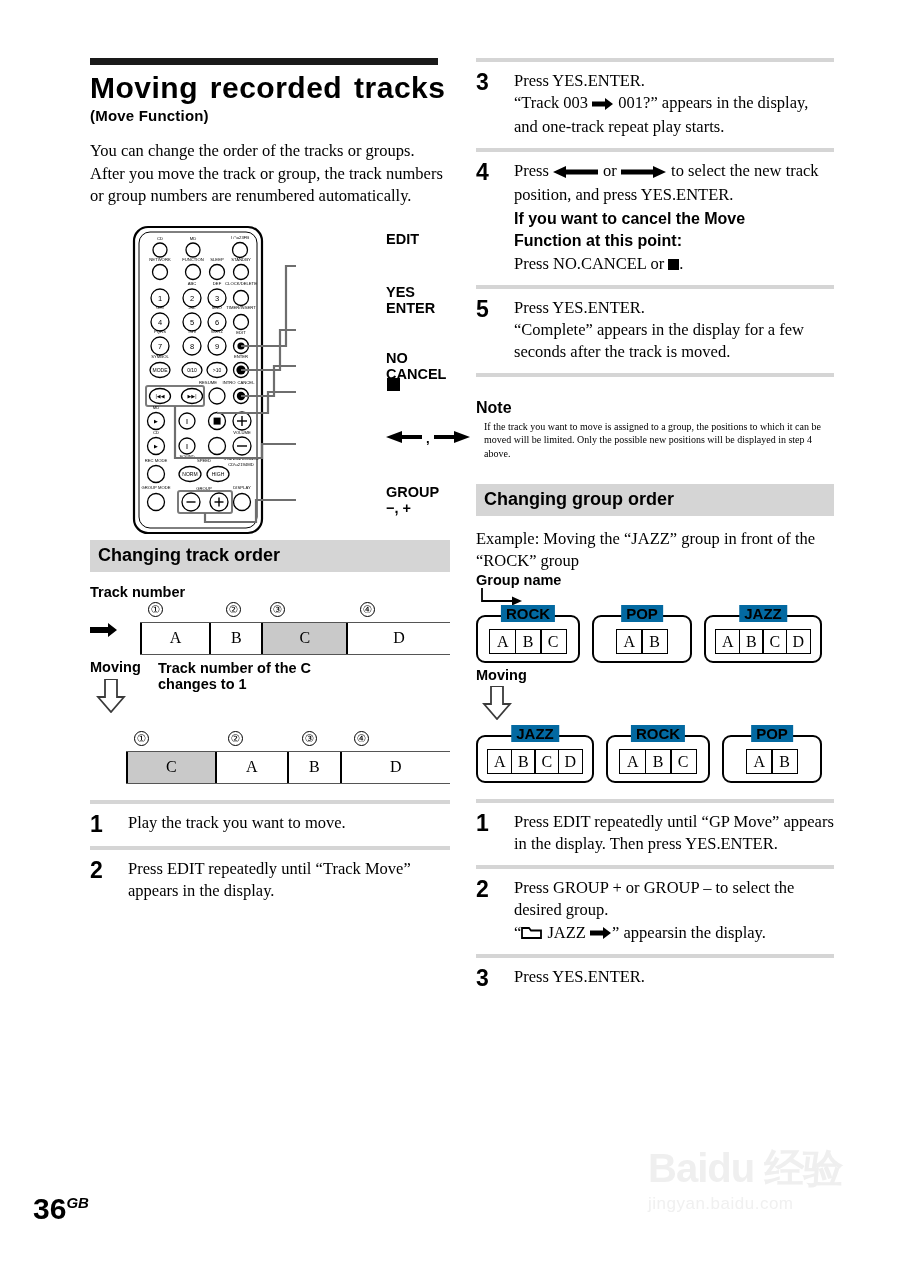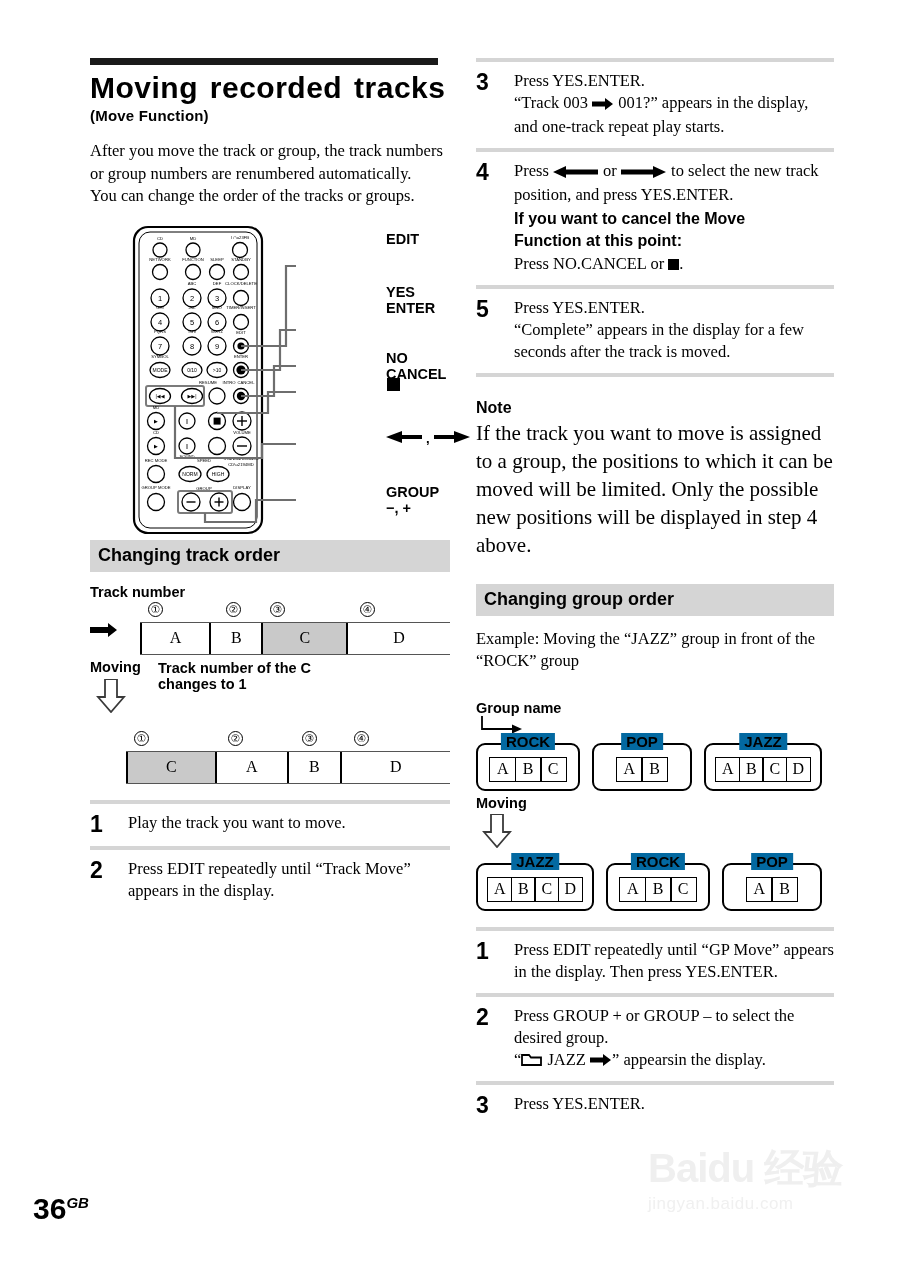--- a/index.html
+++ b/index.html
@@ -91,21 +91,21 @@
   
   .sq { display: inline-block; width: 11px; height: 11px; background: #000; vertical-align: -1px; }
   .arr-r { display: inline-block; vertical-align: -2px; }
   .arr-l { display: inline-block; vertical-align: -2px; }
 
   
   .note-hd {
     font-family: "Liberation Sans", sans-serif; font-weight: bold; font-size: 16px;
     margin: 22px 0 3px 0;
   }
-  .note-body { font-size: 21px; line-height: 1.33; }
+  .note-body { font-size: 10px; line-height: 1.33; margin-left: 8px; }
 
   
   .grp-row { display: flex; gap: 12px; align-items: flex-end; }
   .grp { position: relative; }
   .grp-name {
     position: absolute; top: -1px; left: 50%; transform: translateX(-50%);
     font-family: "Liberation Sans", sans-serif; font-weight: bold; font-size: 15px;
     background: #0369a1; padding: 0 5px; white-space: nowrap; z-index: 2;
   }
   .grp-box {
@@ -142,22 +142,22 @@
 
 <div class="page">
 
   <div class="col-left">
 
     <div class="title-rule"></div>
     <h1 class="title">Moving recorded tracks</h1>
     <div class="subtitle">(Move Function)</div>
 
     <div class="intro">
+      <p>You can change the order of the tracks or groups.</p>
       <p>After you move the track or group, the track numbers or group numbers are renumbered automatically.</p>
-      <p>You can change the order of the tracks or groups.</p>
     </div>
 
     <div class="remote-fig">
       <svg width="360" height="318" viewBox="0 0 360 318">
 
         <rect x="44" y="5" width="128" height="306" rx="14" ry="14" fill="#fff" stroke="#000" stroke-width="2.2"></rect>
         <rect x="49" y="10" width="118" height="296" rx="11" ry="11" fill="#fff" stroke="#000" stroke-width="1"></rect>
 
         <g fill="none" stroke="#000" stroke-width="1.3">
 
@@ -430,21 +430,21 @@
     </div>
     <div class="step-rule"></div>
 
     <div class="note-hd">Note</div>
     <div class="note-body">If the track you want to move is assigned to a group, the positions to which it can be moved will be limited.  Only the possible new positions will be displayed in step 4 above.</div>
 
     <div class="sec-bar" style="margin-top:24px;">Changing group order</div>
 
     <p class="body-text">Example: Moving the “JAZZ” group in front of the “ROCK” group</p>
 
-    <div class="lbl-bold" style="margin-top:28px;">Group name</div>
+    <div class="lbl-bold" style="margin-top:0;">Group name</div>
 
     <div style="position:relative;height:16px;">
       <svg width="60" height="20" viewBox="0 0 60 20" style="position:absolute;left:2px;top:0;">
         <path d="M4,0 L4,13 L36,13" fill="none" stroke="#000" stroke-width="1.8"></path>
         <path d="M44,13 L34,8.5 L34,17.5 Z" fill="#000"></path>
       </svg>
     </div>
 
     <div class="grp-row" style="margin-top:2px;">
       <div class="grp" style="width:104px;">

